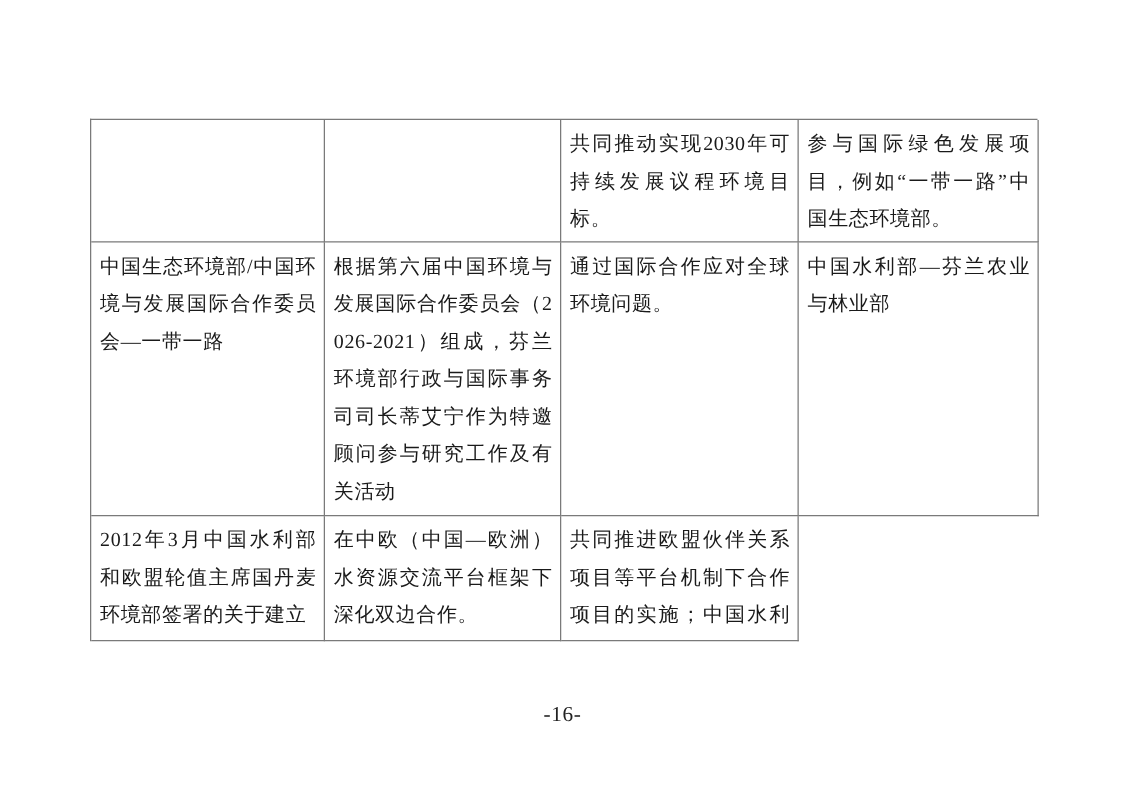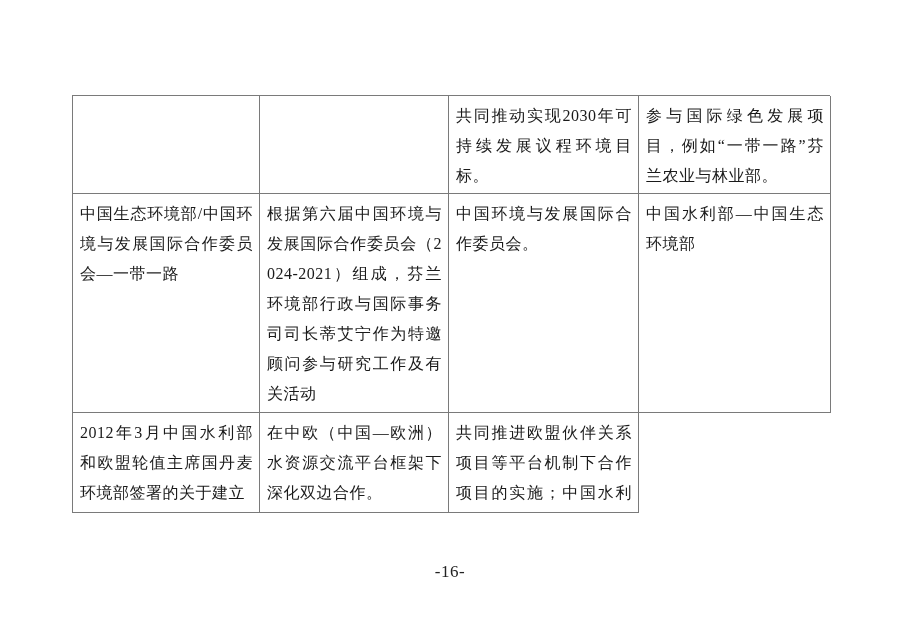--- a/index.html
+++ b/index.html
@@ -56,27 +56,27 @@
 </head>
 <body>
 
 <div class="page">
 
   <div class="coop-table">
 
     <div class="cell"></div>
     <div class="cell"></div>
     <div class="cell">共同推动实现2030年可持续发展议程环境目标。</div>
-    <div class="cell">参与国际绿色发展项目，例如“一带一路”芬兰农业与林业部。</div>
+    <div class="cell">参与国际绿色发展项目，例如“一带一路”中国生态环境部。</div>
 
     <div class="cell">中国生态环境部/中国环境与发展国际合作委员会—一带一路</div>
-    <div class="cell">根据第六届中国环境与发展国际合作委员会（2024-2021）组成，芬兰环境部行政与国际事务司司长蒂艾宁作为特邀顾问参与研究工作及有关活动</div>
-    <div class="cell">中国环境与发展国际合作委员会。</div>
+    <div class="cell">根据第六届中国环境与发展国际合作委员会（2026-2021）组成，芬兰环境部行政与国际事务司司长蒂艾宁作为特邀顾问参与研究工作及有关活动</div>
+    <div class="cell">通过国际合作应对全球环境问题。</div>
 
-    <div class="cell">中国水利部—中国生态环境部</div>
+    <div class="cell">中国水利部—芬兰农业与林业部</div>
     <div class="cell">2012年3月中国水利部和欧盟轮值主席国丹麦环境部签署的关于建立</div>
     <div class="cell">在中欧（中国—欧洲）水资源交流平台框架下深化双边合作。</div>
     <div class="cell">共同推进欧盟伙伴关系项目等平台机制下合作项目的实施；中国水利部</div>
   </div>
 
   <div class="page-number">-16-</div>
 
 </div>
 
 </body></html>

